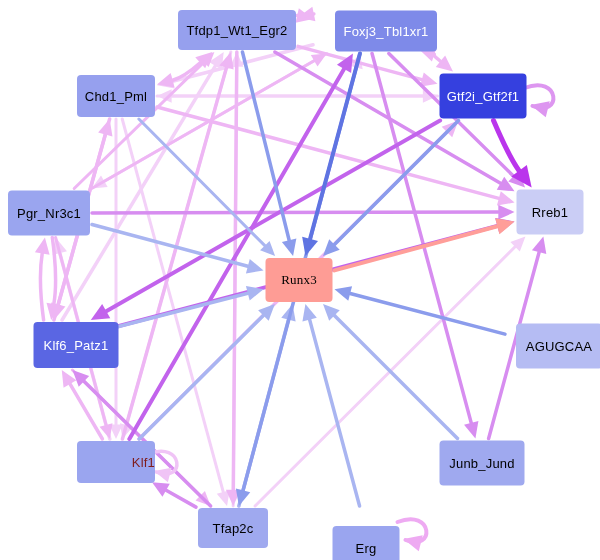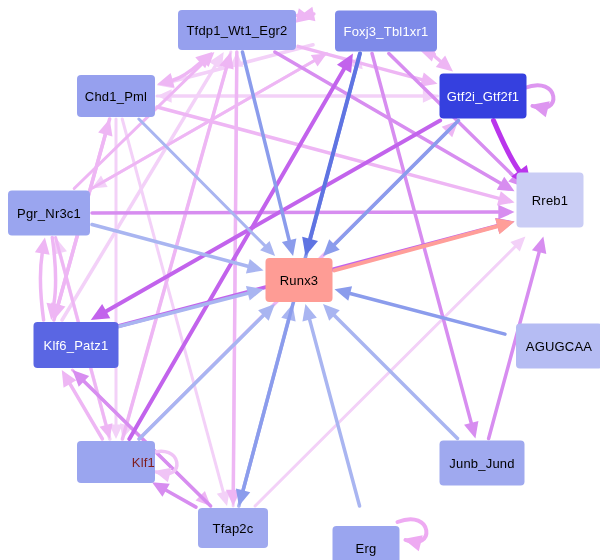--- a/index.html
+++ b/index.html
@@ -160,24 +160,24 @@
   </div>
       <div class="node" style="left: 116px; top: 96px; width: 78px; height: 42px; background: rgb(150, 160, 238); color: rgb(0, 0, 0);">
     <span>Chd1_Pml</span>
   </div>
       <div class="node" style="left: 483px; top: 96px; width: 87px; height: 45px; background: rgb(53, 64, 223); color: rgb(255, 255, 255);">
     <span>Gtf2i_Gtf2f1</span>
   </div>
       <div class="node" style="left: 49px; top: 213px; width: 82px; height: 45px; background: rgb(154, 165, 239); color: rgb(0, 0, 0);">
     <span>Pgr_Nr3c1</span>
   </div>
-      <div class="node" style="left: 550px; top: 200px; width: 67px; height: 55px; background: rgb(202, 205, 245); color: rgb(0, 0, 0);">
+      <div class="node" style="left: 550px; top: 212px; width: 67px; height: 45px; background: rgb(202, 205, 245); color: rgb(0, 0, 0);">
     <span>Rreb1</span>
   </div>
-      <div class="node" style="left: 299px; top: 280px; width: 67px; height: 44px; background: rgb(254, 156, 149); color: rgb(0, 0, 0);">
+      <div class="node" style="left: 299px; top: 280px; width: 67px; height: 44px; background: rgb(254, 156, 149); color: rgb(0, 0, 0); font-family: Liberation Serif, serif;">
     <span>Runx3</span>
   </div>
       <div class="node" style="left: 47px; top: 345px; width: 85px; height: 46px; background: rgb(90, 102, 227); color: rgb(255, 255, 255); margin-left: 29px;">
     <span>Klf6_Patz1</span>
   </div>
       <div class="node" style="left: 550px; top: 346px; width: 86px; height: 45px; background: rgb(181, 188, 243); color: rgb(0, 0, 0); margin-left: 9px;">
     <span>AGUGCAA</span>
   </div>
       <div class="node" style="left: 116px; top: 462px; width: 78px; height: 42px; background: rgb(154, 165, 239); color: #7f1d1d; justify-content: flex-end;">
     <span>Klf1</span>

